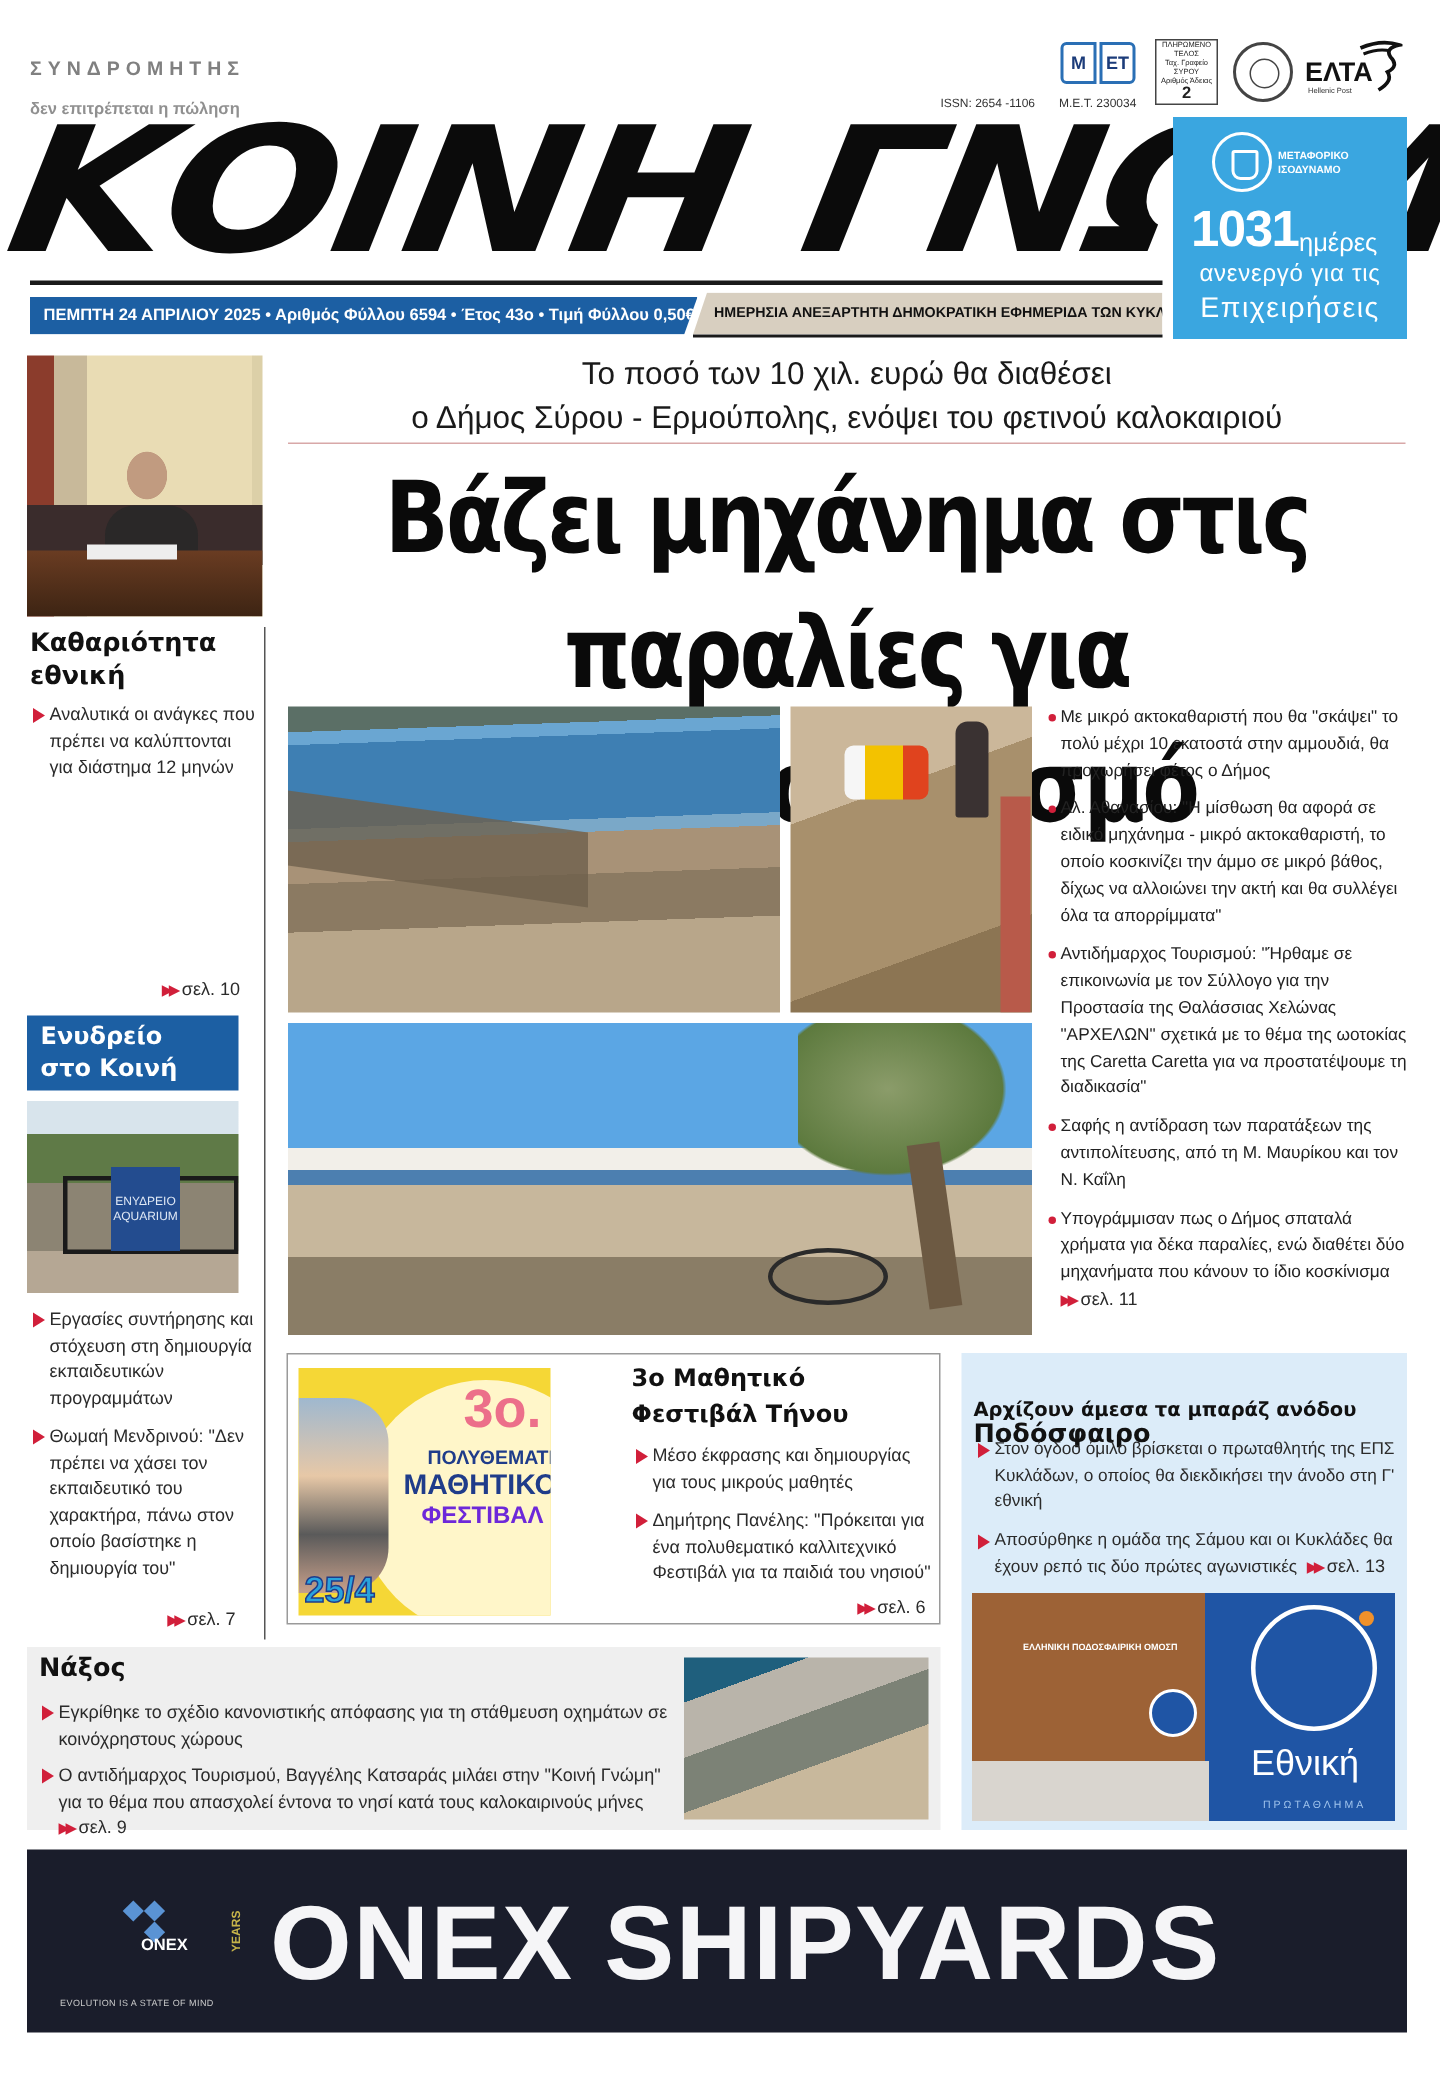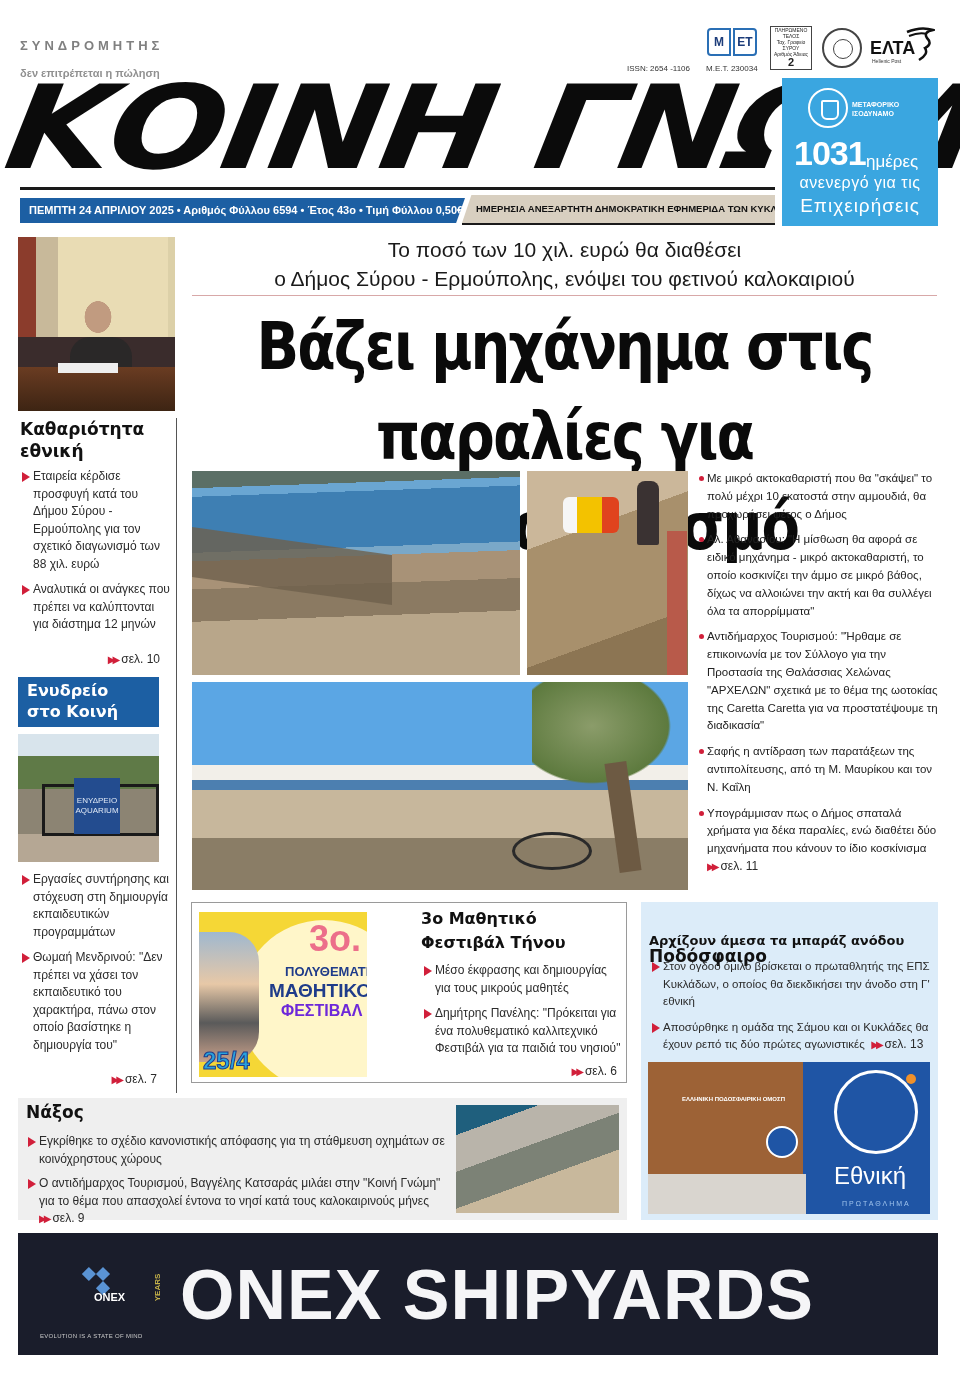--- a/index.html
+++ b/index.html
@@ -210,21 +210,20 @@
   <div class="body"></div>
   <div class="desk"></div>
   <div class="papers"></div>
 </div>
 
 <div class="abs section-title kath-title">
   <div>Καθαριότητα</div>
   <div>εθνική</div>
 </div>
 <ul class="abs bullets kath-bullets">
-  <li>Εταιρεία κέρδισε προσφυγή κατά του Δήμου Σύρου - Ερμούπολης για τον σχετικό διαγωνισμό των 88 χιλ. ευρώ</li>
   <li>Αναλυτικά οι ανάγκες που πρέπει να καλύπτονται για διάστημα 12 μηνών</li>
 </ul>
 <div class="abs page-ref kath-ref">
   <span class="arrow">▶▶</span><span>σελ. 10</span>
 </div>
 
 <div class="abs section-title aquarium-header">
   <div>Ενυδρείο</div>
   <div>στο Κοινή</div>
 </div>

